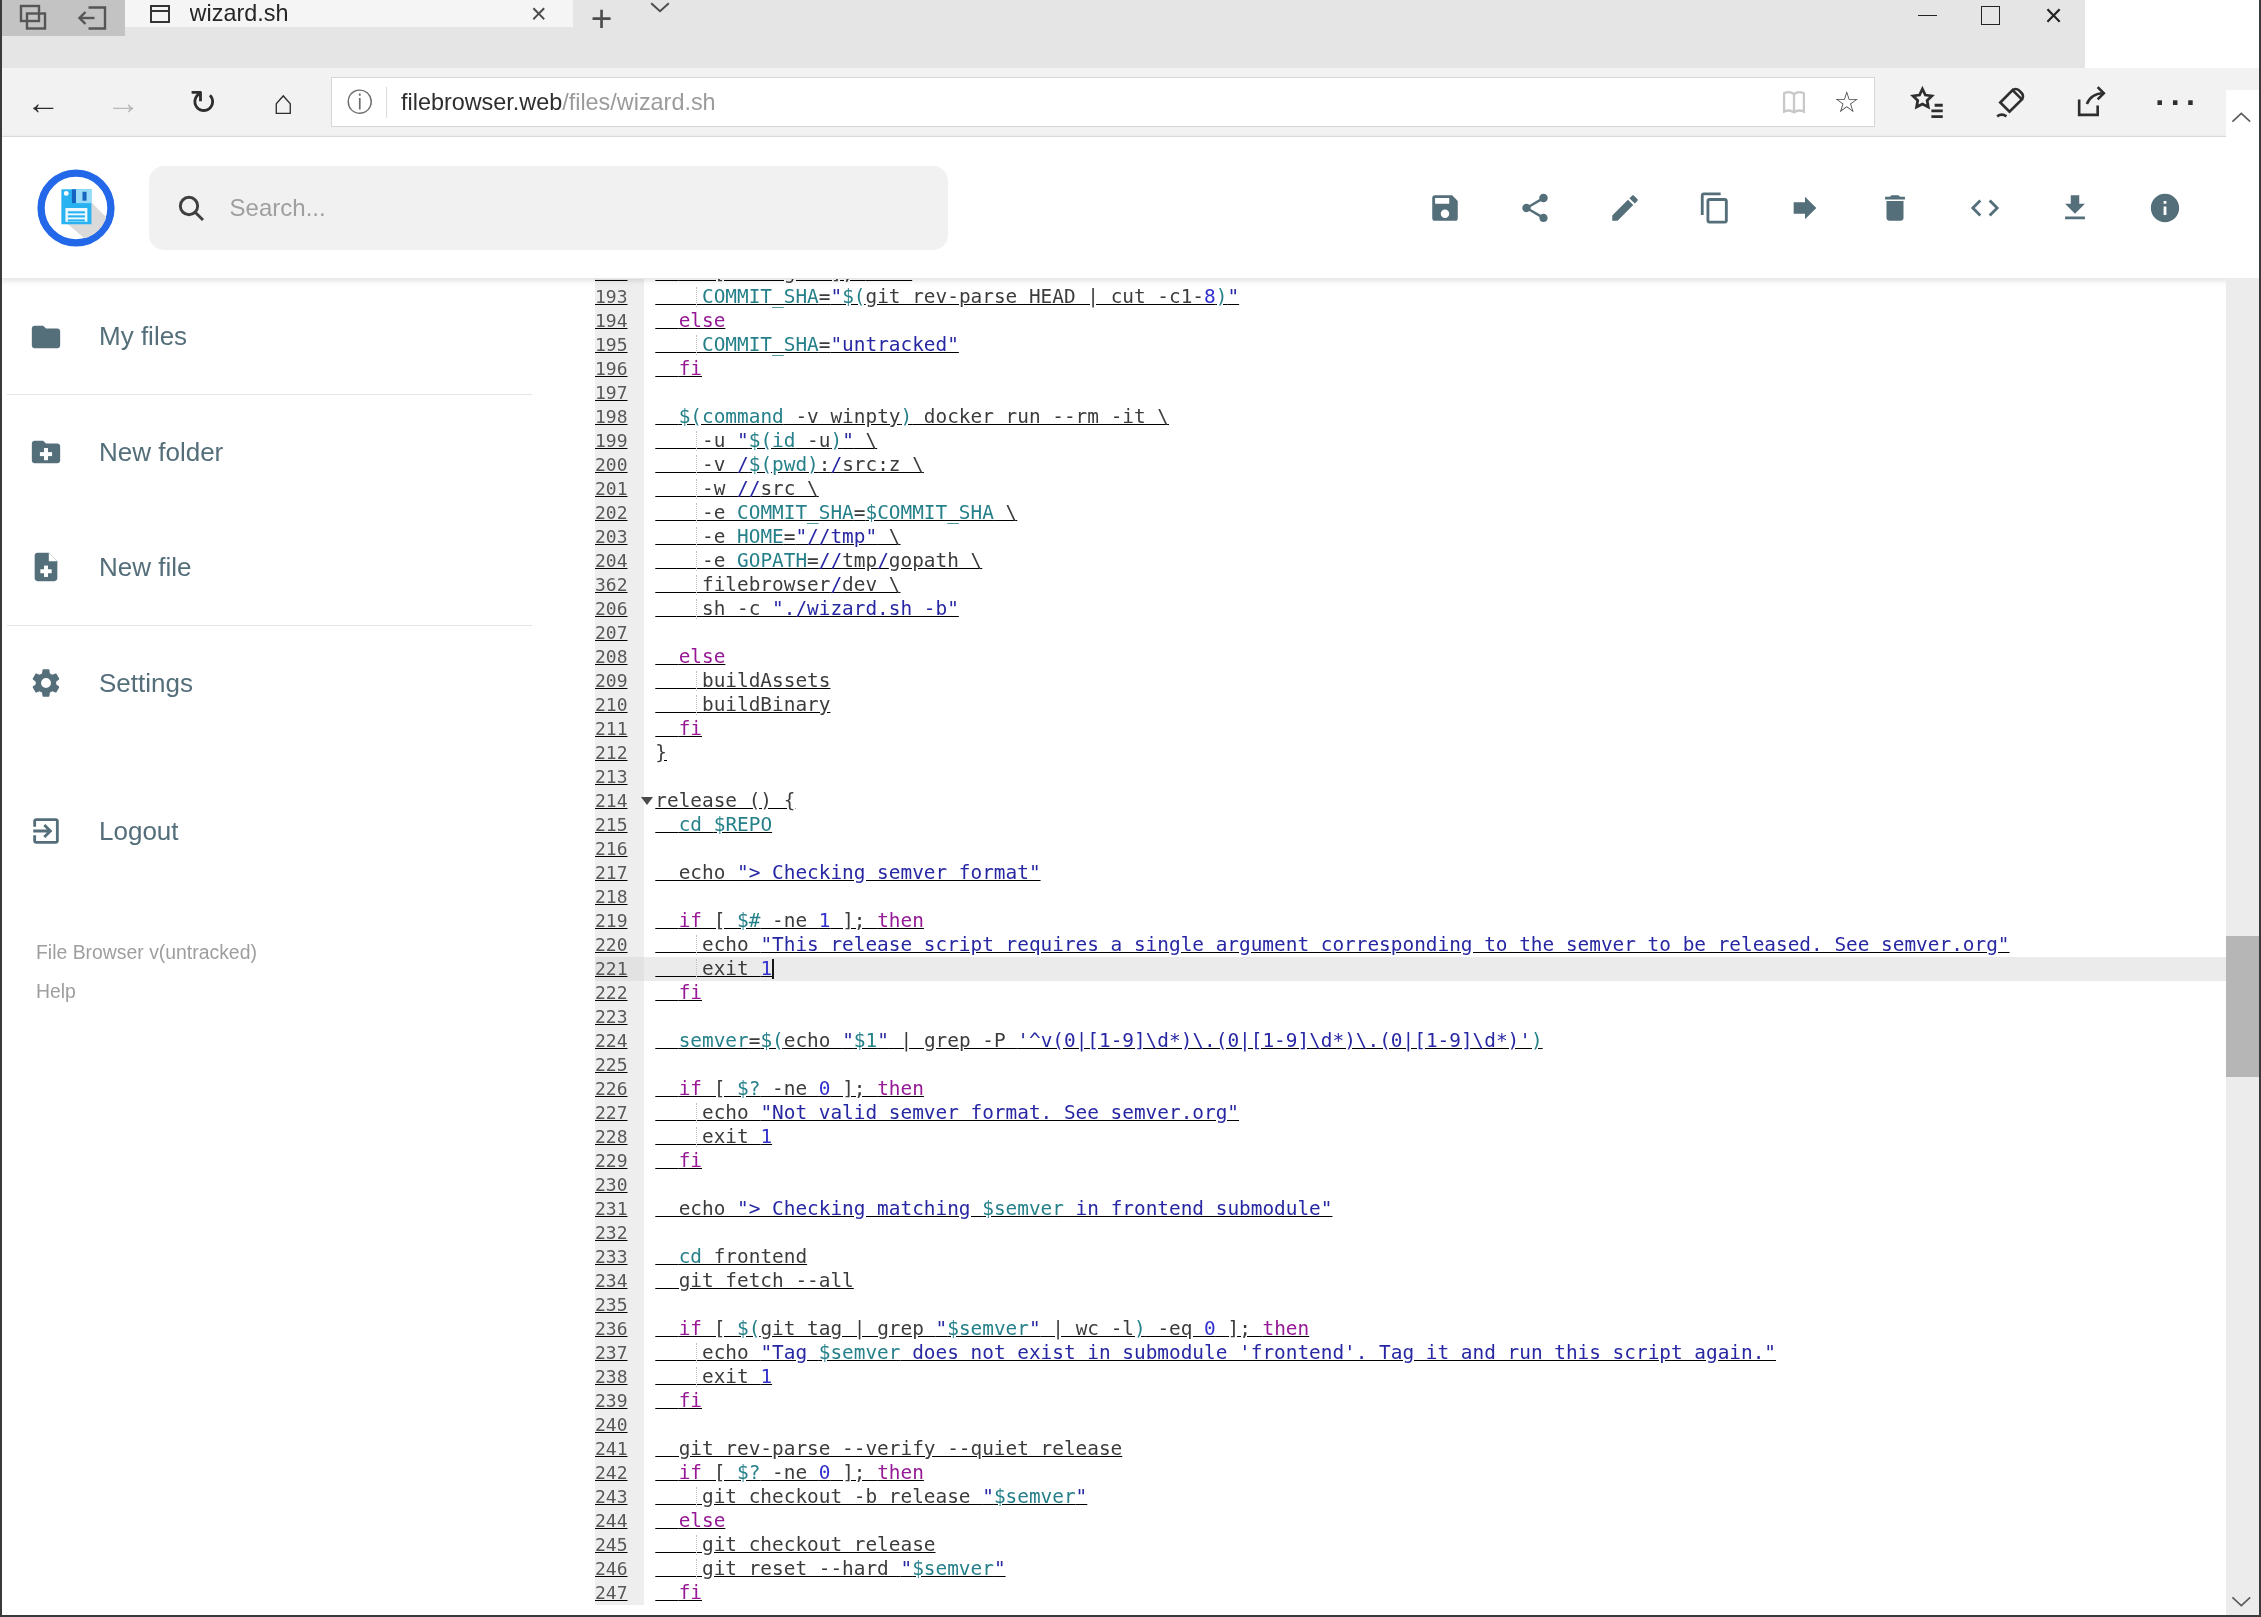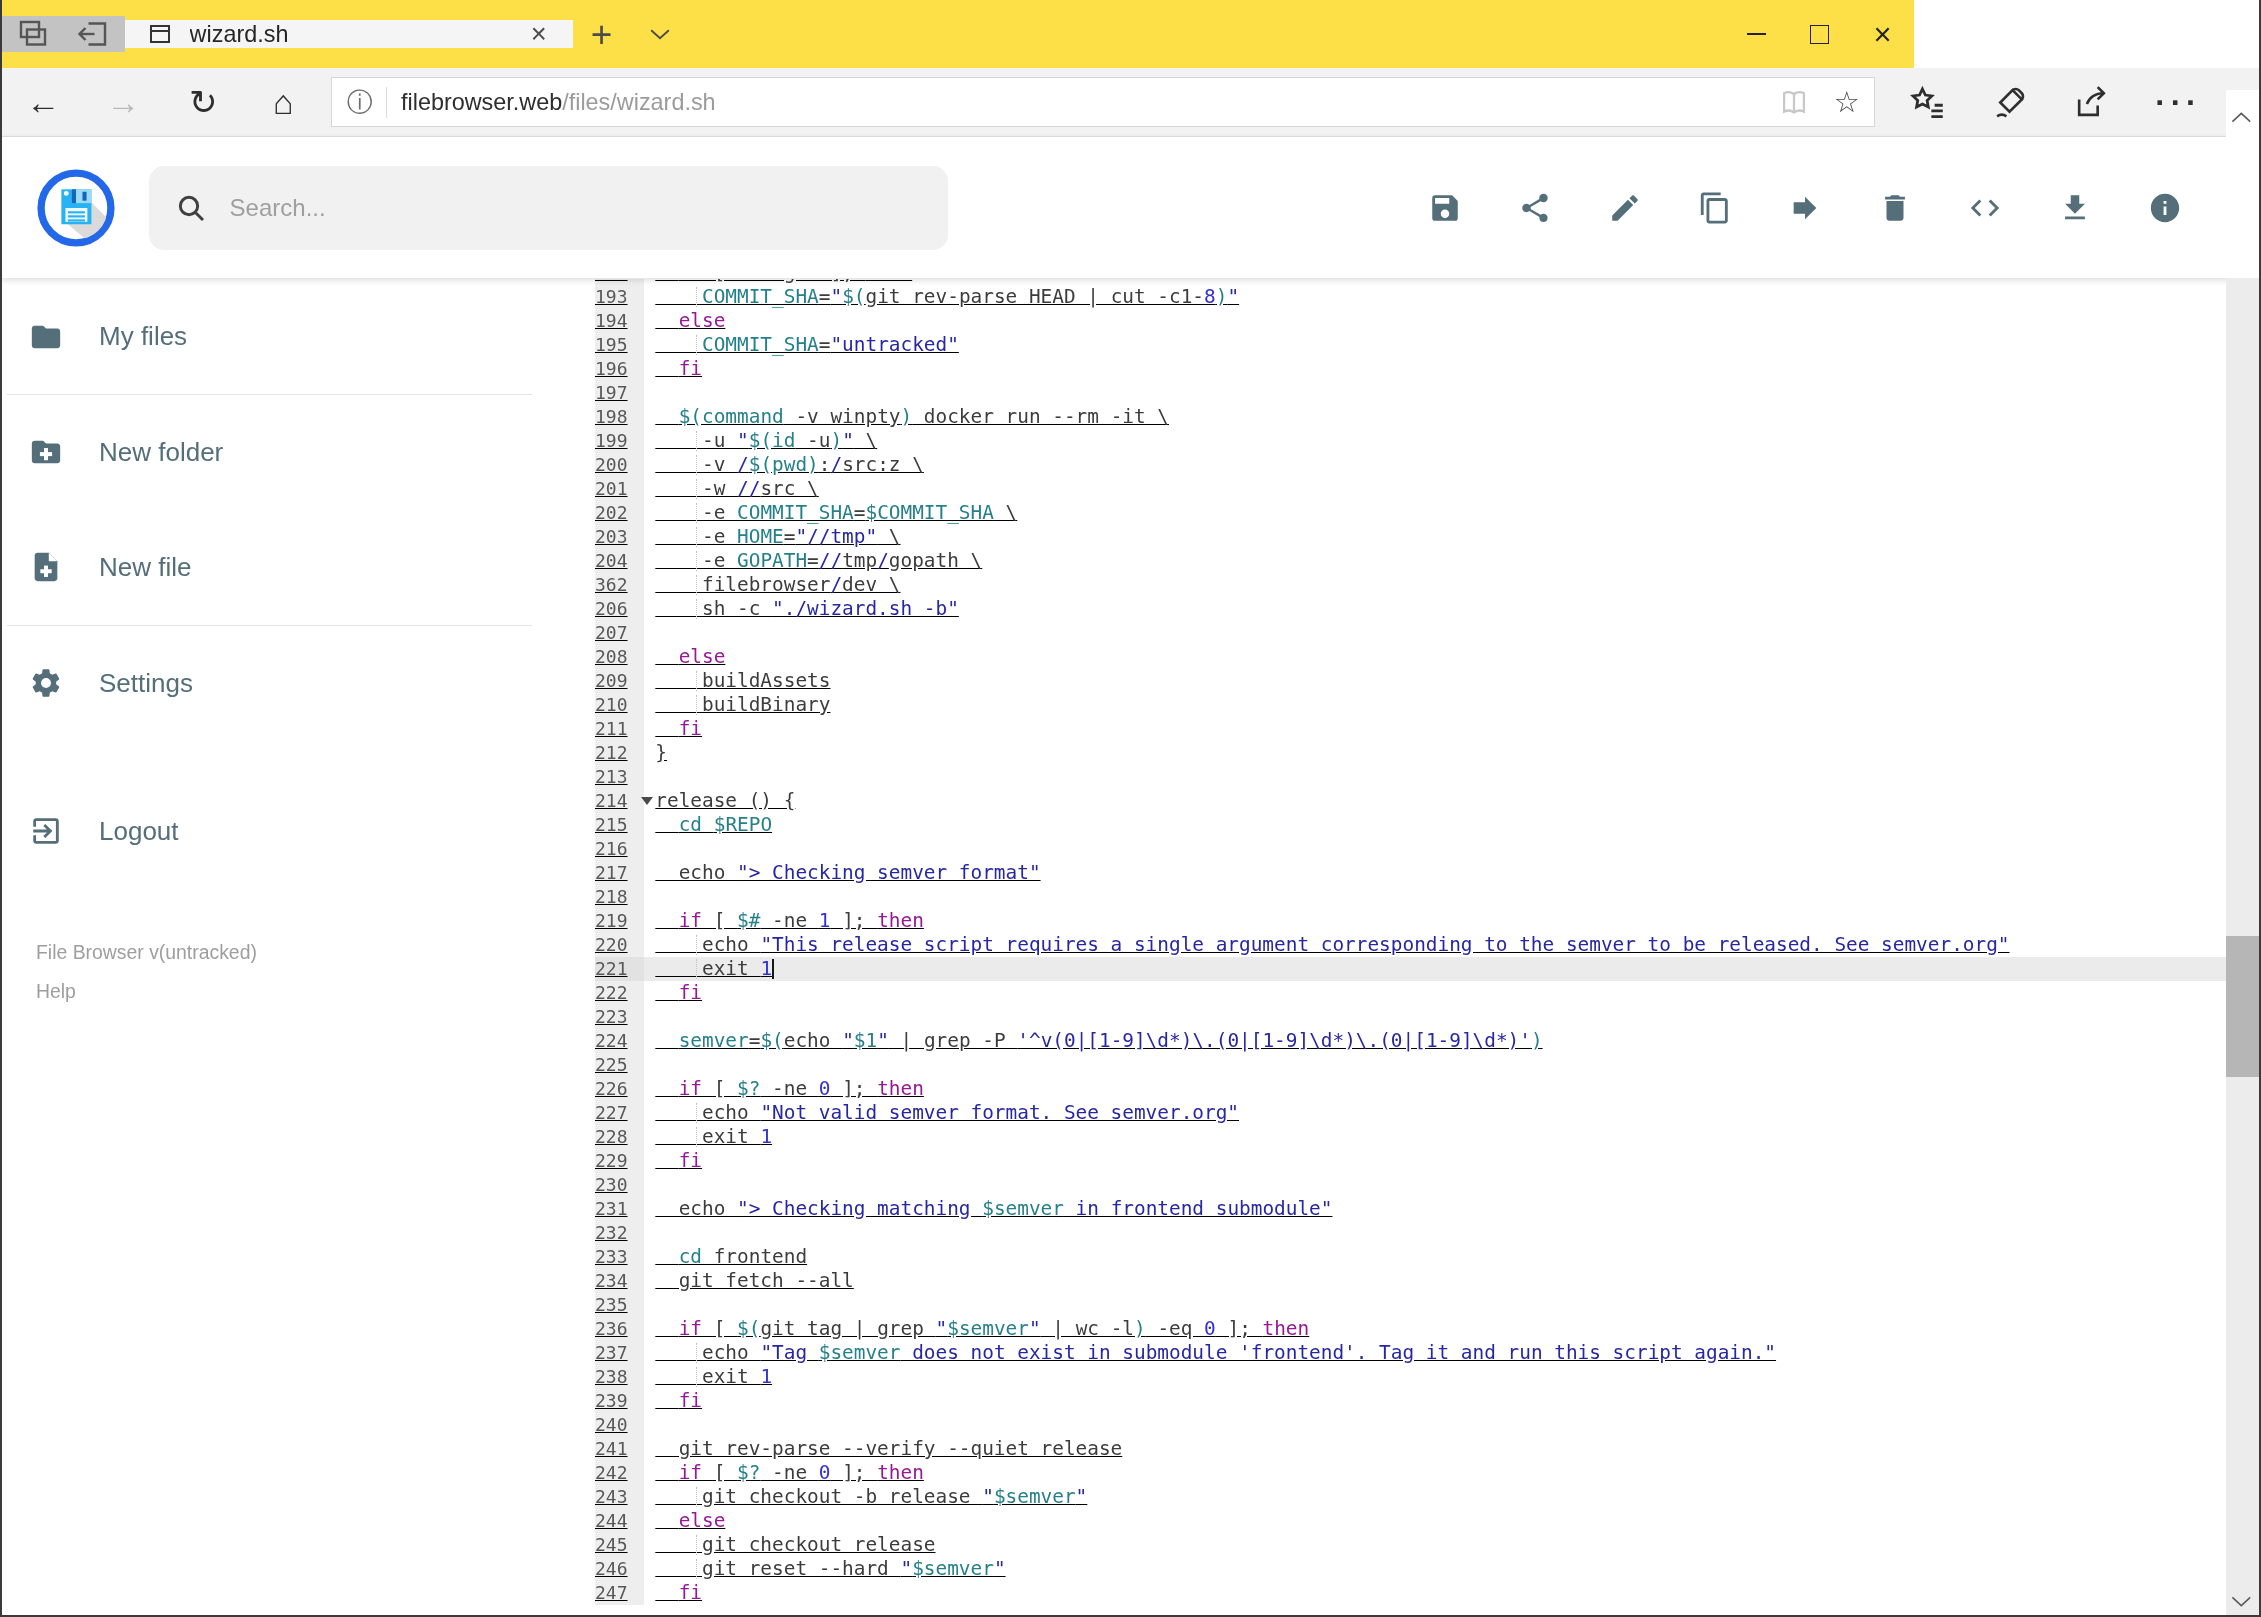--- a/index.html
+++ b/index.html
@@ -4,21 +4,21 @@
 <style>
   html,body{margin:0;padding:0;}
   body{width:2261px;height:1617px;position:relative;overflow:hidden;background:#fff;
        font-family:"Liberation Sans",sans-serif;-webkit-font-smoothing:antialiased;}
   .frame{position:absolute;background:#3a3a3a;z-index:99;}
   #frame-left{left:0;top:0;bottom:0;width:2.4px;}
   #frame-right{right:0;top:0;bottom:0;width:2.4px;}
   #frame-bottom{left:0;right:0;bottom:0;height:2.4px;}
 
   
-  #tabstrip{position:absolute;left:0;top:0;width:1914px;height:68px;background:#fde047;display:flex;align-items:center;}
+  #tabstrip{position:absolute;left:0;top:0;width:2085px;height:68px;background:#e5e5e5;display:flex;align-items:flex-start;}
   .tab-actions{width:125px;background:#c3c3c3;display:flex;align-items:center;justify-content:center;gap:24px;flex:none;}
   .tstrip-ic{width:36px;height:36px;}
   .tab{width:404px;background:#f5f5f5;display:flex;align-items:center;padding:0 21px 0 22.6px;gap:18px;flex:none;}
   .tab-title{font-size:23.4px;color:#262626;flex:1;white-space:nowrap;overflow:hidden;}
   .tab-close{font-size:27.4px;color:#4c4c4c;line-height:1;padding:0 4.8px;}
   .tabbtn{width:58px;display:flex;align-items:center;justify-content:center;color:#4c4c4c;}
   .newtab-glyph{font-size:37px;font-weight:300;line-height:1;}
   .win-controls{margin-left:auto;display:flex;align-items:stretch;}
   .win-btn{width:63px;display:flex;align-items:center;justify-content:center;color:#232323;}
   .glyph-min{width:19.4px;height:1.6px;background:#232323;}

